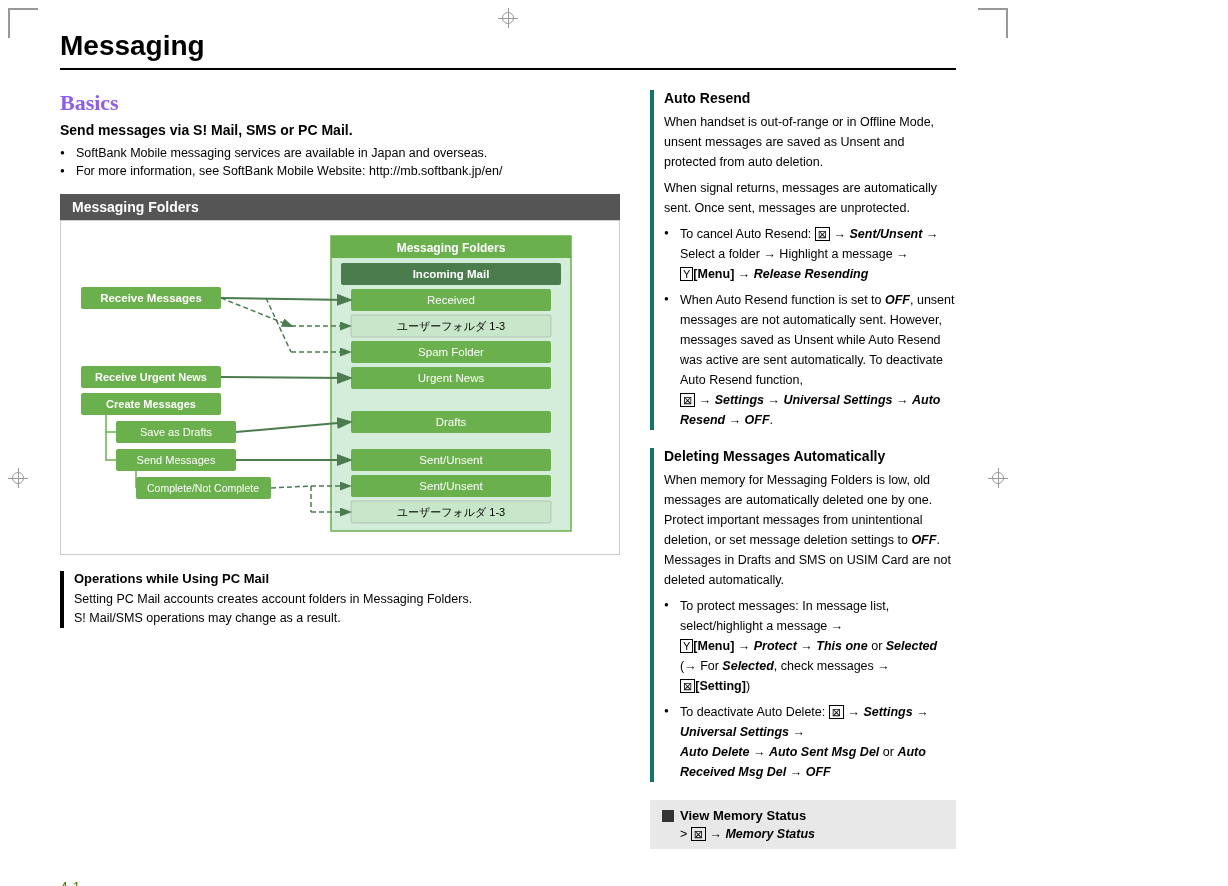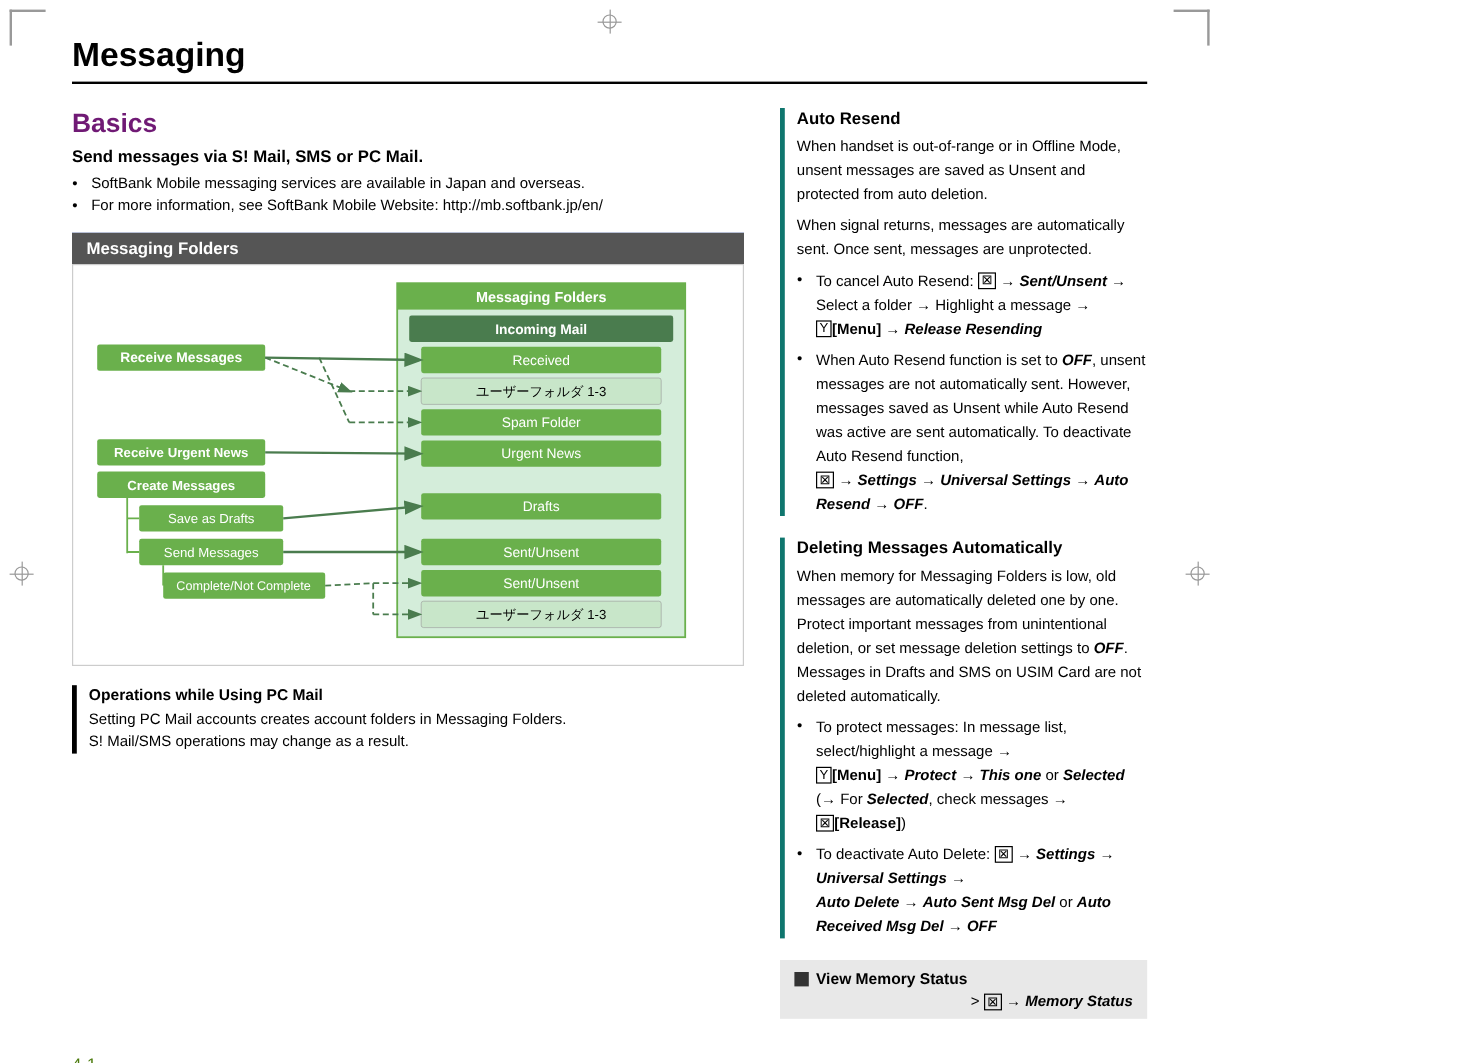--- a/index.html
+++ b/index.html
@@ -79,22 +79,23 @@
     }
 
     .right-column {
       flex: 1;
     }
 
     
     .section-title {
       font-size: 22px;
       font-weight: bold;
-      color: #701a75;
+      color: #8b5cf6;
       margin-bottom: 6px;
+      font-family: Liberation Serif, serif;
     }
 
     .section-subtitle {
       font-size: 14px;
       font-weight: bold;
       margin-bottom: 8px;
     }
 
     .bullet-list {
       list-style: none;
@@ -218,21 +219,20 @@
       width: 12px;
       height: 12px;
       background: #333;
       display: inline-block;
       flex-shrink: 0;
     }
 
     .memory-text {
       font-size: 12.5px;
       padding-left: 18px;
-      text-align: right;
     }
 
     
     .page-number {
       text-align: left;
       font-size: 14px;
       margin-top: 30px;
       color: #4d7c0f;
     }
   </style>
@@ -399,21 +399,21 @@
         <div class="info-section-title">Deleting Messages Automatically</div>
         <p class="info-text">
           When memory for Messaging Folders is low, old messages are automatically deleted one by one. Protect important messages from unintentional deletion, or set message deletion settings to <span class="bold-italic">OFF</span>. Messages in Drafts and SMS on USIM Card are not deleted automatically.
         </p>
 
         <div class="info-bullet">
           To protect messages: In message list, select/highlight a message →<br>
           <span style="border:1px solid #000; padding:0 2px; font-size:11px; vertical-align:middle;">Y</span><span class="bold">[Menu]</span>
           → <span class="bold-italic">Protect</span> → <span class="bold-italic">This one</span> or <span class="bold-italic">Selected</span>
           (→ For <span class="bold-italic">Selected</span>, check messages →
-          <span style="border:1px solid #000; padding:0 2px; font-size:11px; vertical-align:middle;">⊠</span><span class="bold">[Release]</span>)
+          <span style="border:1px solid #000; padding:0 2px; font-size:11px; vertical-align:middle;">⊠</span><span class="bold">[Setting]</span>)
         </div>
 
         <div class="info-bullet">
           To deactivate Auto Delete: <span style="border:1.5px solid #000; padding:0 2px; font-size:11px; vertical-align:middle;">⊠</span>
           → <span class="bold-italic">Settings</span> → <span class="bold-italic">Universal Settings</span> →<br>
           <span class="bold-italic">Auto Delete</span> → <span class="bold-italic">Auto Sent Msg Del</span> or <span class="bold-italic">Auto Received Msg Del</span> → <span class="bold-italic">OFF</span>
         </div>
       </div>
 
       <div class="memory-section">

